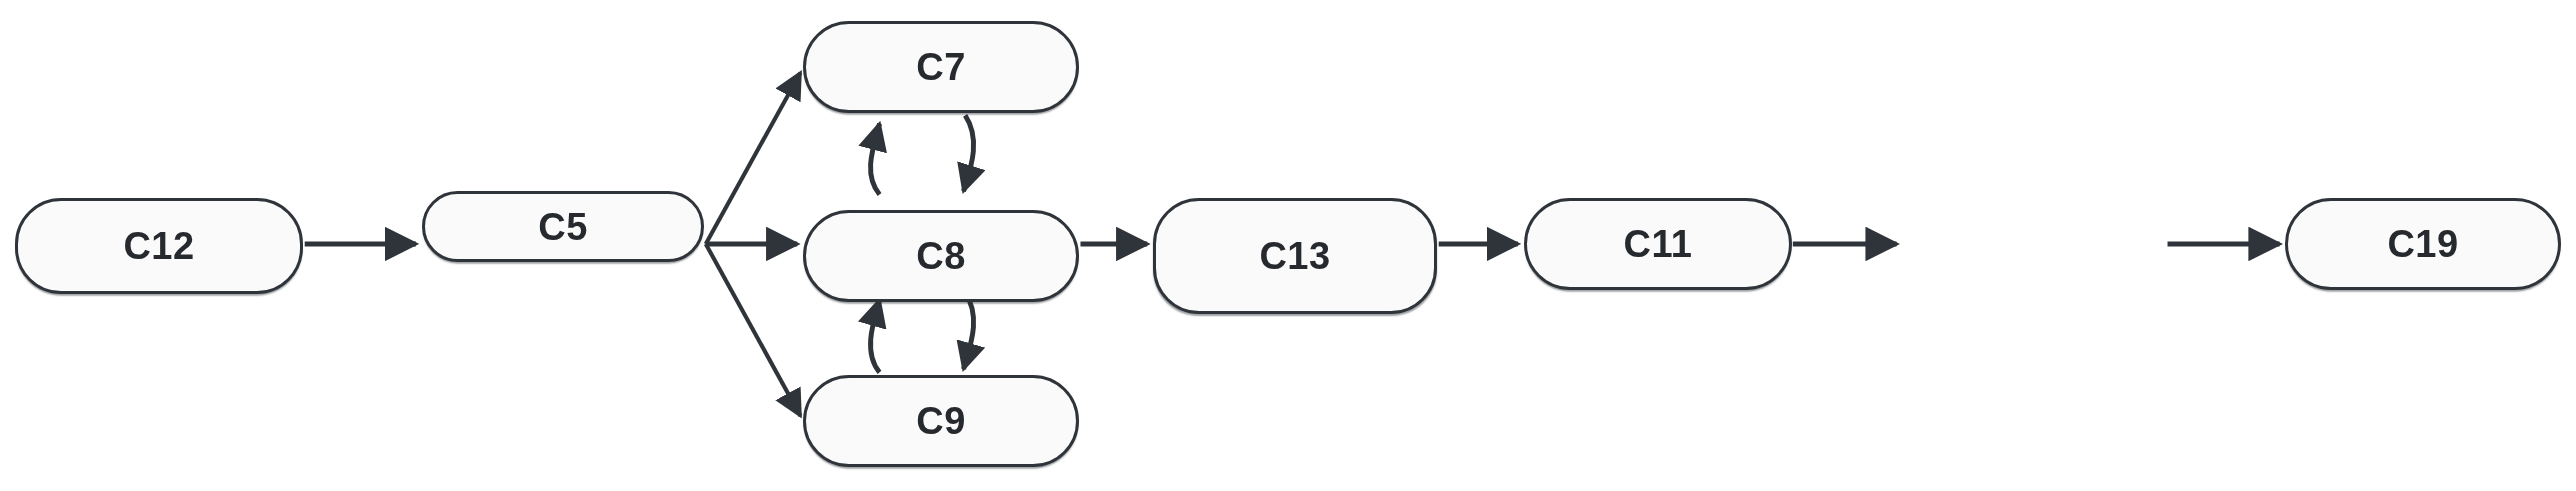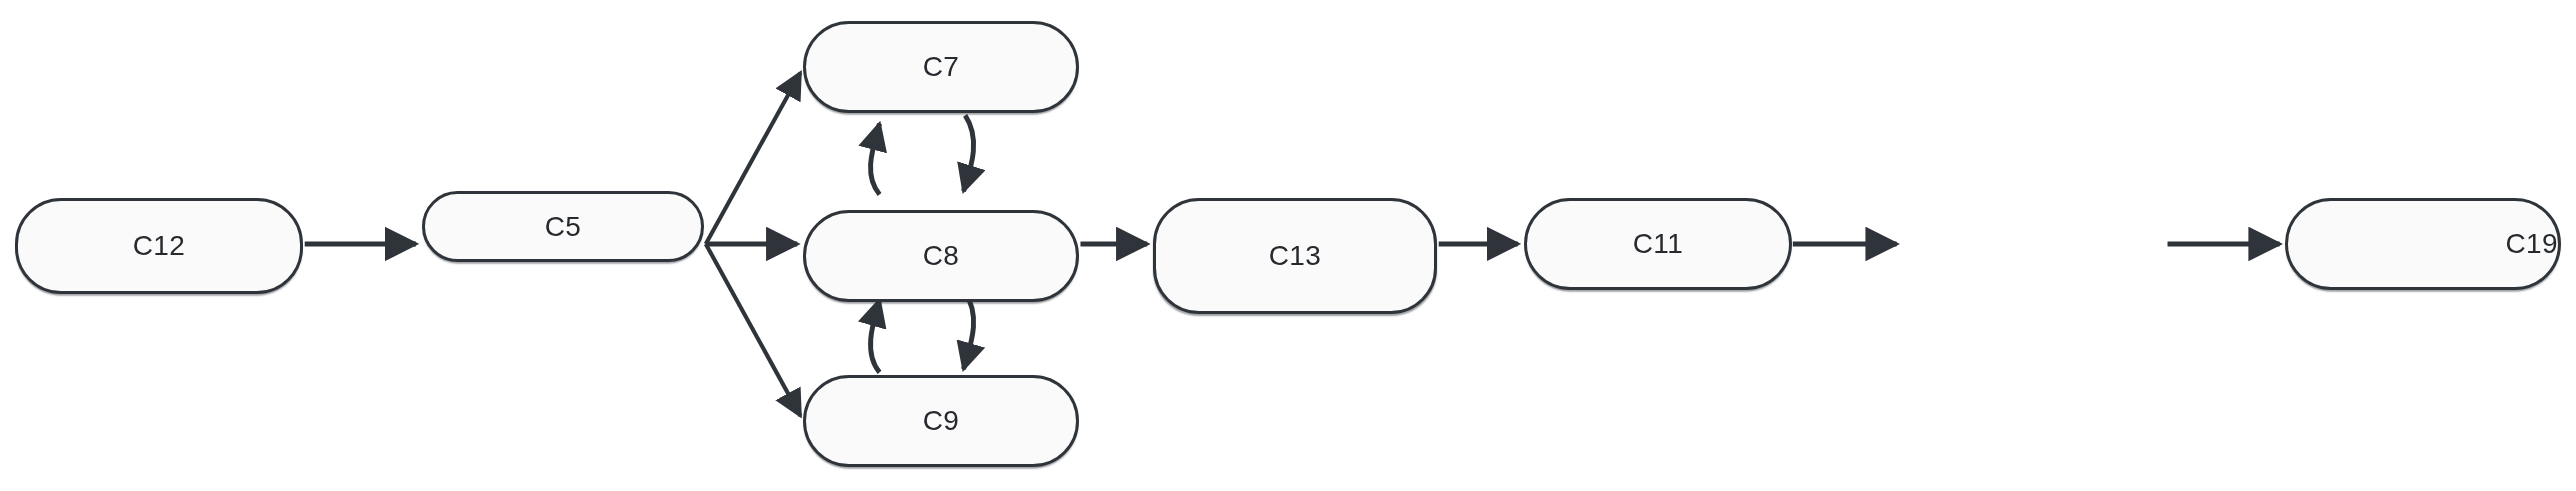--- a/index.html
+++ b/index.html
@@ -27,22 +27,22 @@
     box-sizing: border-box;
     background: #fafafa;
     border: 3.3px solid #2f343a;
     border-radius: 46px;
     display: flex;
     align-items: center;
     justify-content: center;
     box-shadow: 0 2.5px 1.6px -0.8px rgba(40,44,50,0.45);
   }
   .node-label {
-    font-size: 28px;
-    font-weight: normal;
+    font-size: 38px;
+    font-weight: bold;
     color: #26292e;
     letter-spacing: 0.4px;
     white-space: nowrap;
     line-height: 1;
   }
 </style>
 </head>
 <body>
 
 <div id="canvas">
@@ -104,18 +104,18 @@
 
   <div class="node" style="left: 1153px; top: 198px; width: 284px; height: 116px;">
     <span class="node-label">C13</span>
   </div>
 
   <div class="node" style="left: 1524px; top: 198px; width: 268px; height: 92px;">
     <span class="node-label">C11</span>
   </div>
 
 
-  <div class="node" style="left: 2285px; top: 198px; width: 276px; height: 92px; justify-content: flex-end;">
+  <div class="node" style="left: 2285px; top: 198px; width: 276px; height: 92px;">
     <span class="node-label">C19</span>
   </div>
 
 </div>
 
 
 </body></html>

